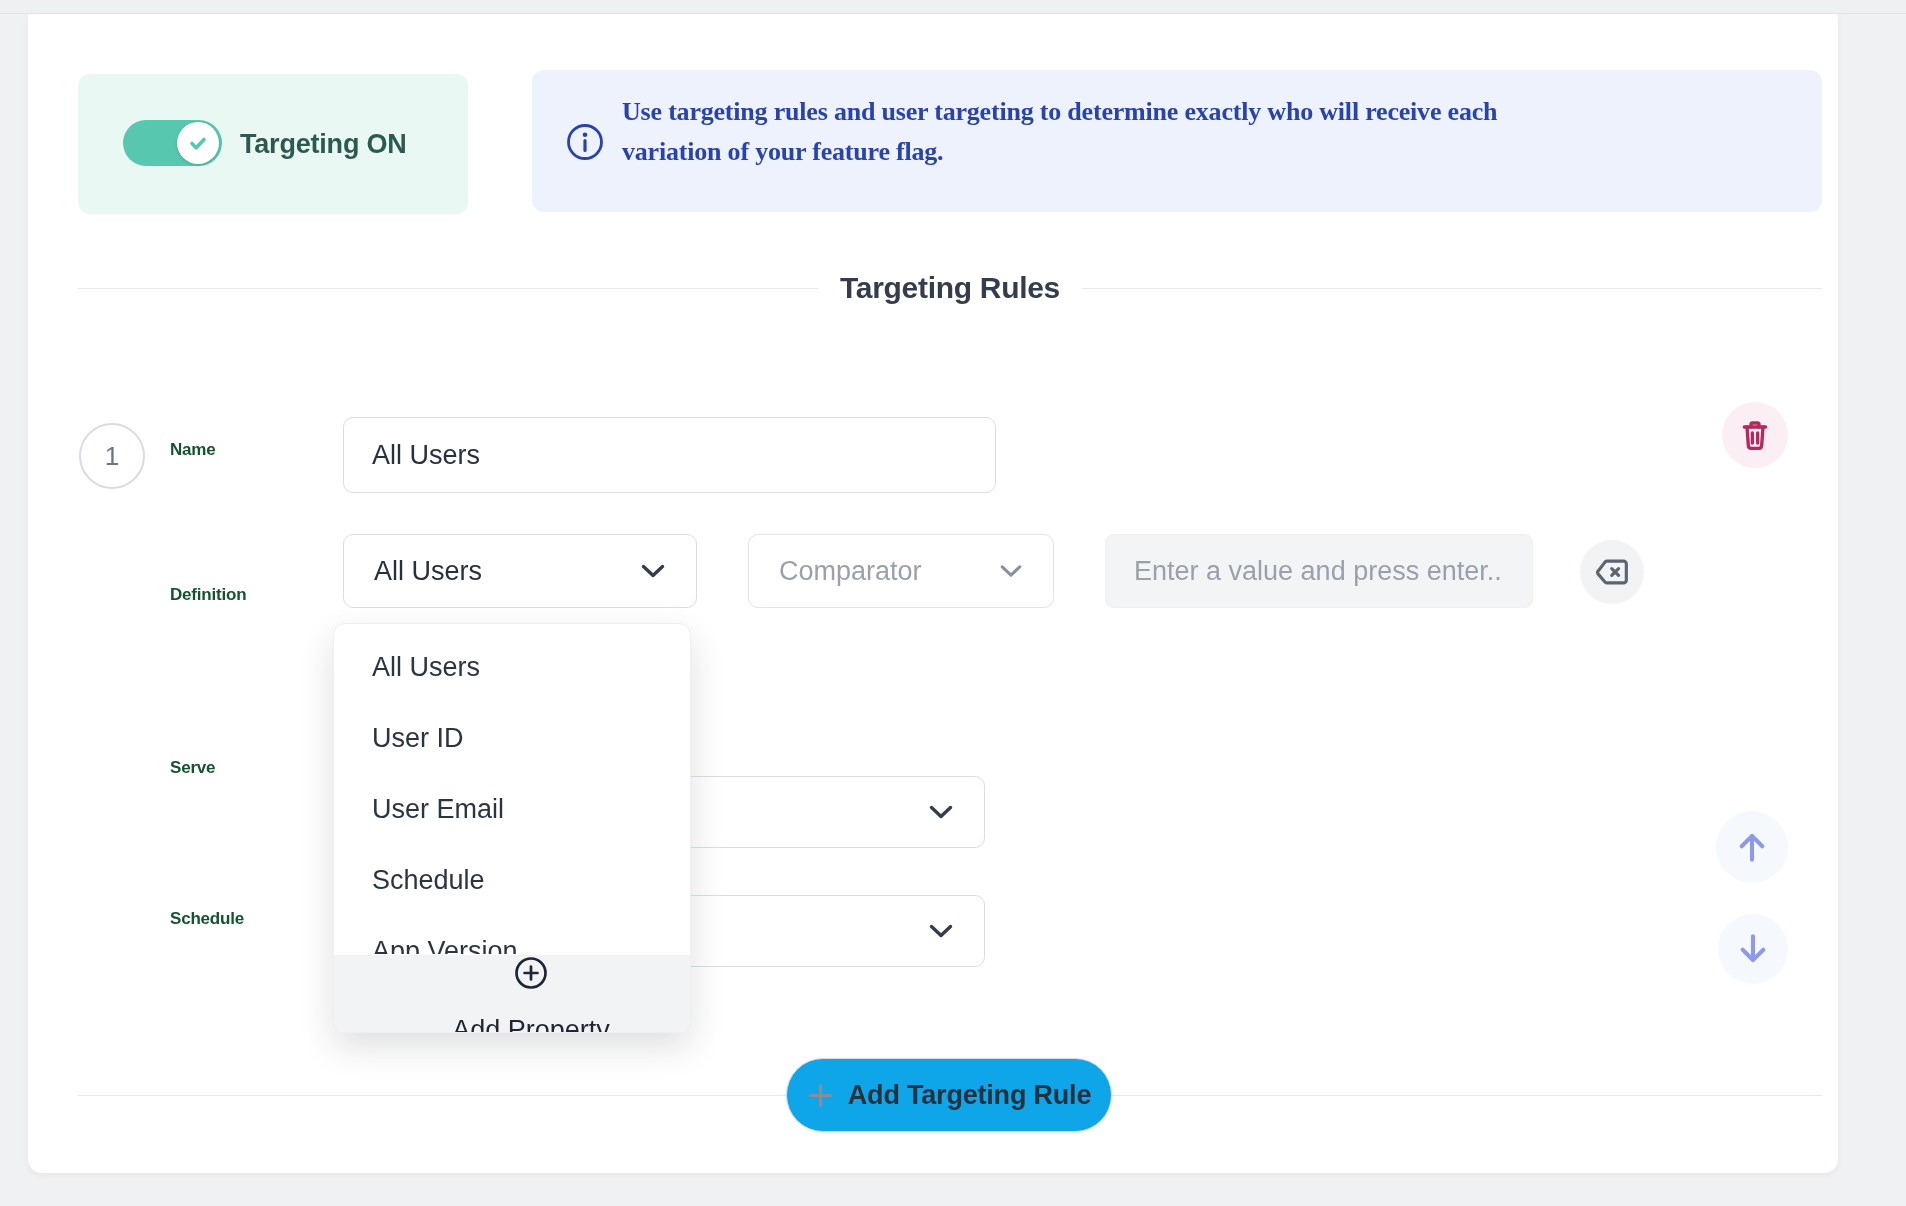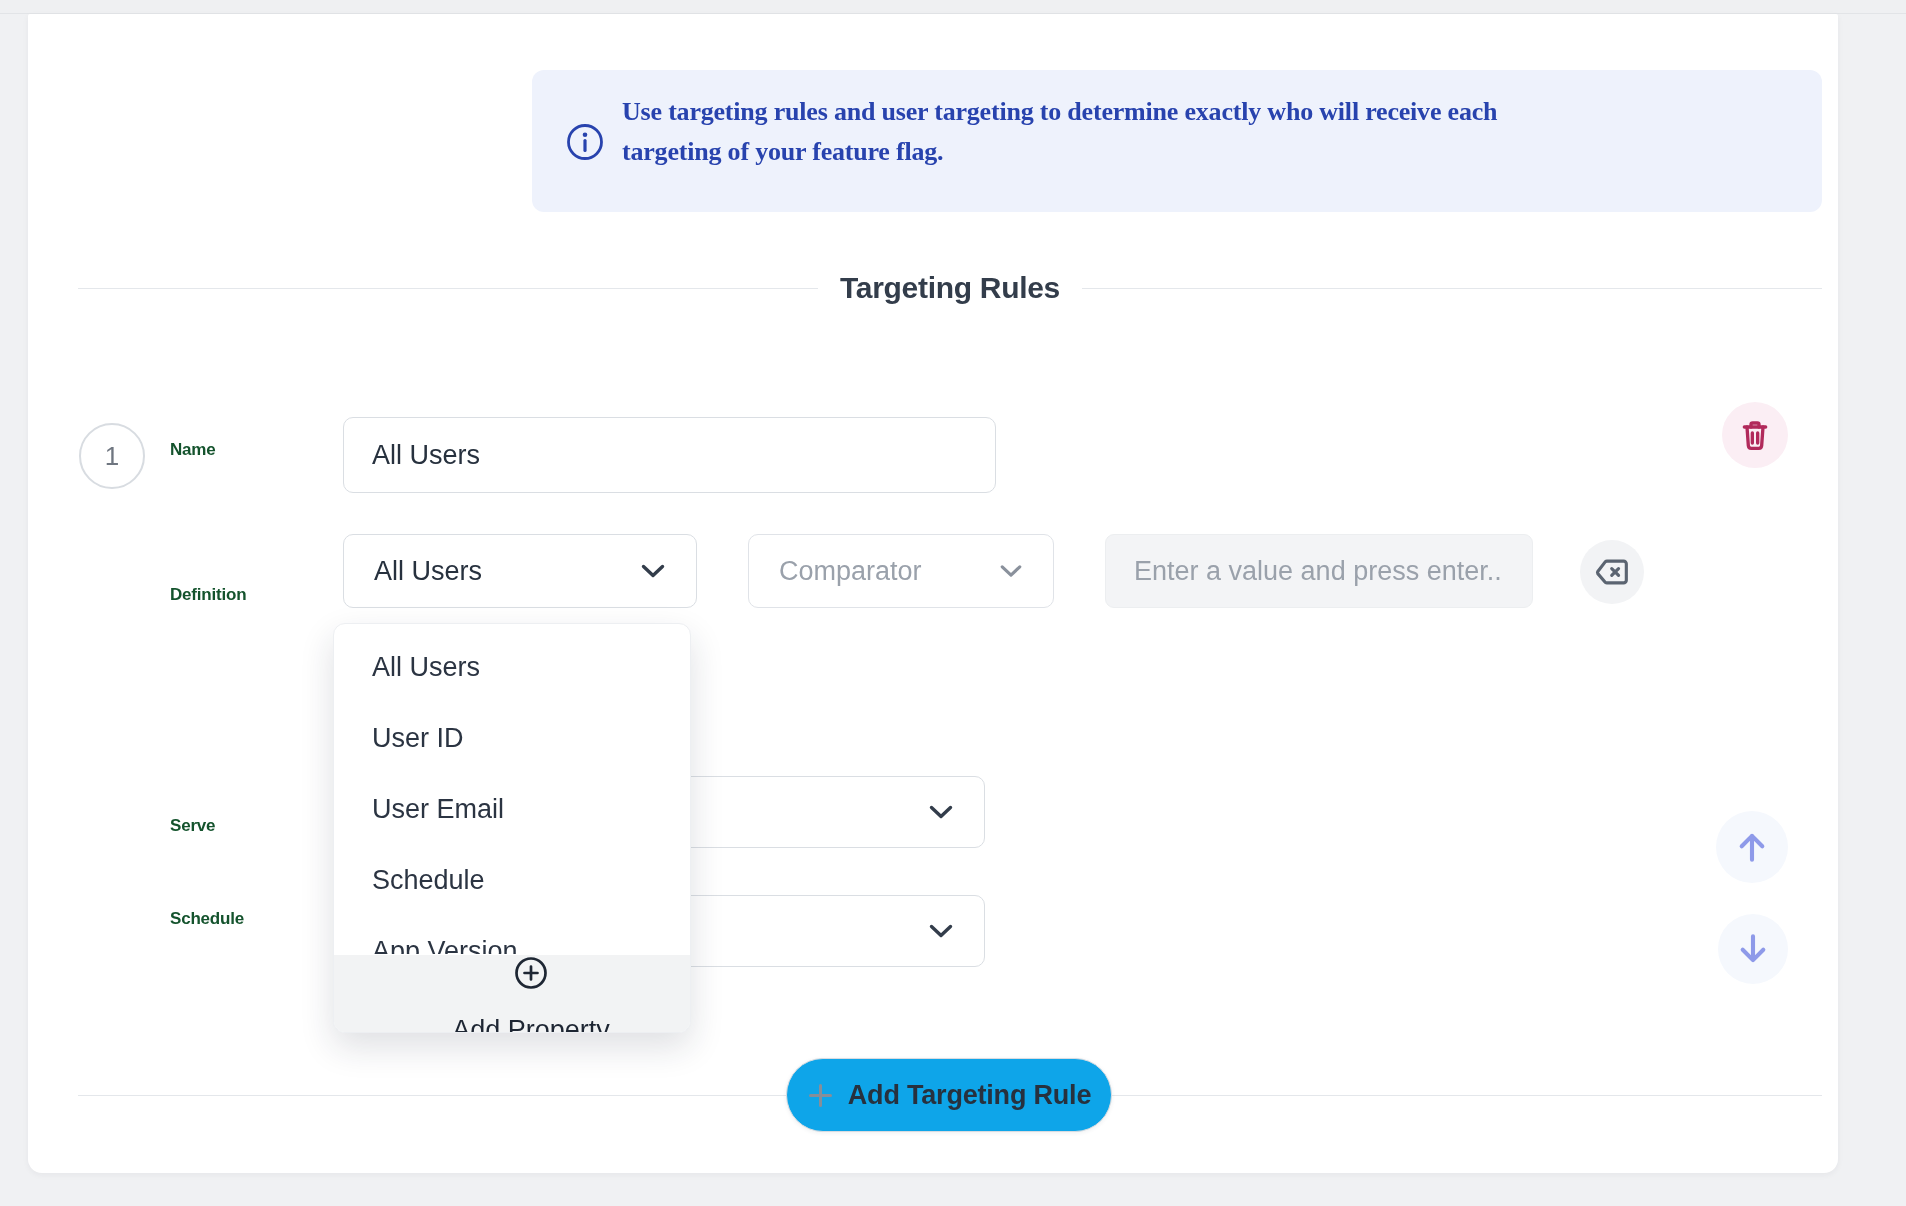--- a/index.html
+++ b/index.html
@@ -25,21 +25,21 @@
   .banner-text span{display:block;}
   
   .section-header{position:absolute;left:50px;top:256px;width:1744px;height:36px;display:flex;align-items:center;gap:22px;}
   .section-header .rule-line{flex:1;height:0;border-top:1.5px solid #E4E7EB;}
   .section-title{font-size:30px;font-weight:700;color:#333D4B;letter-spacing:-.3px;white-space:nowrap;text-align:center;}
   
   .num-badge{position:absolute;left:51px;top:409px;width:62px;height:62px;border:2px solid #D8DCE1;border-radius:50%;display:flex;align-items:center;justify-content:center;font-size:26px;color:#6F7680;background:#fff;}
   .field-label{position:absolute;font-size:17px;font-weight:700;color:#14532d;letter-spacing:-.2px;}
   .lbl-name{left:142px;top:426px;}
   .lbl-definition{left:142px;top:543px;margin-top:28px;}
-  .lbl-serve{left:142px;top:802px;}
+  .lbl-serve{left:142px;top:744px;}
   .lbl-schedule{left:142px;top:895px;}
   .text-input{position:absolute;box-sizing:border-box;border:1.5px solid #DADEE3;border-radius:10px;background:#fff;font-family:inherit;font-size:27px;color:#27313E;padding:0 28px;outline:none;}
   .name-input{left:315px;top:403px;width:653px;height:76px;}
   .value-input{left:1077px;top:520px;width:428px;height:74px;background:#F3F4F6;border:1px solid #ECEEF0;border-radius:9px;color:#27313E;}
   .value-input::placeholder{color:#9AA1AB;}
   .select{position:absolute;box-sizing:border-box;background:#fff;border:1.5px solid #DADEE3;border-radius:10px;display:flex;align-items:center;padding:0 30px;font-size:27px;color:#27313E;cursor:pointer;}
   .select .chev{position:absolute;right:30px;top:50%;transform:translateY(-50%);display:flex;}
   .definition-select{left:315px;top:520px;width:354px;height:74px;}
   .comparator-select{left:720px;top:520px;width:306px;height:74px;border-color:#E0E3E8;color:#9AA1AB;}
   .serve-select{left:312px;top:762px;width:645px;height:72px;z-index:1;}
@@ -61,32 +61,44 @@
   .add-rule-btn{position:absolute;left:758px;top:1044px;width:326px;height:74px;background:#0ea5e9;border:1.5px solid #D8DCE1;border-radius:38px;box-shadow:0 1px 4px rgba(30,40,60,.07);display:flex;align-items:center;justify-content:center;gap:14px;cursor:pointer;font-family:inherit;}
   .add-rule-label{font-size:27px;font-weight:600;color:#27313E;letter-spacing:-.2px;}
 </style>
 </head>
 <body>
 
 <div class="top-strip"></div>
 
 <div class="card">
 
+  <div class="toggle-panel">
+    <div class="toggle">
+      <div class="toggle-thumb">
+        <span style="display:flex;">
+          <svg width="24" height="24" viewBox="0 0 24 24">
+              <path d="M6 12.5l4.2 4.2L18 8.5" fill="none" stroke="#58C7AF" stroke-width="3.6" stroke-linecap="round" stroke-linejoin="round"></path>
+            </svg>
+        </span>
+      </div>
+    </div>
+    <div class="toggle-label">Targeting ON</div>
+  </div>
 
   <div class="banner">
     <span class="banner-icon" style="display:flex;">
       <svg width="42" height="42" viewBox="0 0 42 42">
         <circle cx="21" cy="21" r="16.5" fill="none" stroke="#2843AE" stroke-width="2.8"></circle>
         <circle cx="21" cy="13.8" r="2.3" fill="#2843AE"></circle>
         <path d="M21 19.5v10" stroke="#2843AE" stroke-width="3.2" stroke-linecap="round"></path>
       </svg>
     </span>
     <div class="banner-text">
       <span>Use targeting rules and user targeting to determine exactly who will receive each</span>
-      <span>targeting of your feature flag.</span>
+      <span>variation of your feature flag.</span>
     </div>
   </div>
 
   <div class="section-header">
     <div class="rule-line"></div>
     <div class="section-title">Targeting Rules</div>
     <div class="rule-line"></div>
   </div>
 
   <div class="num-badge">1</div>

